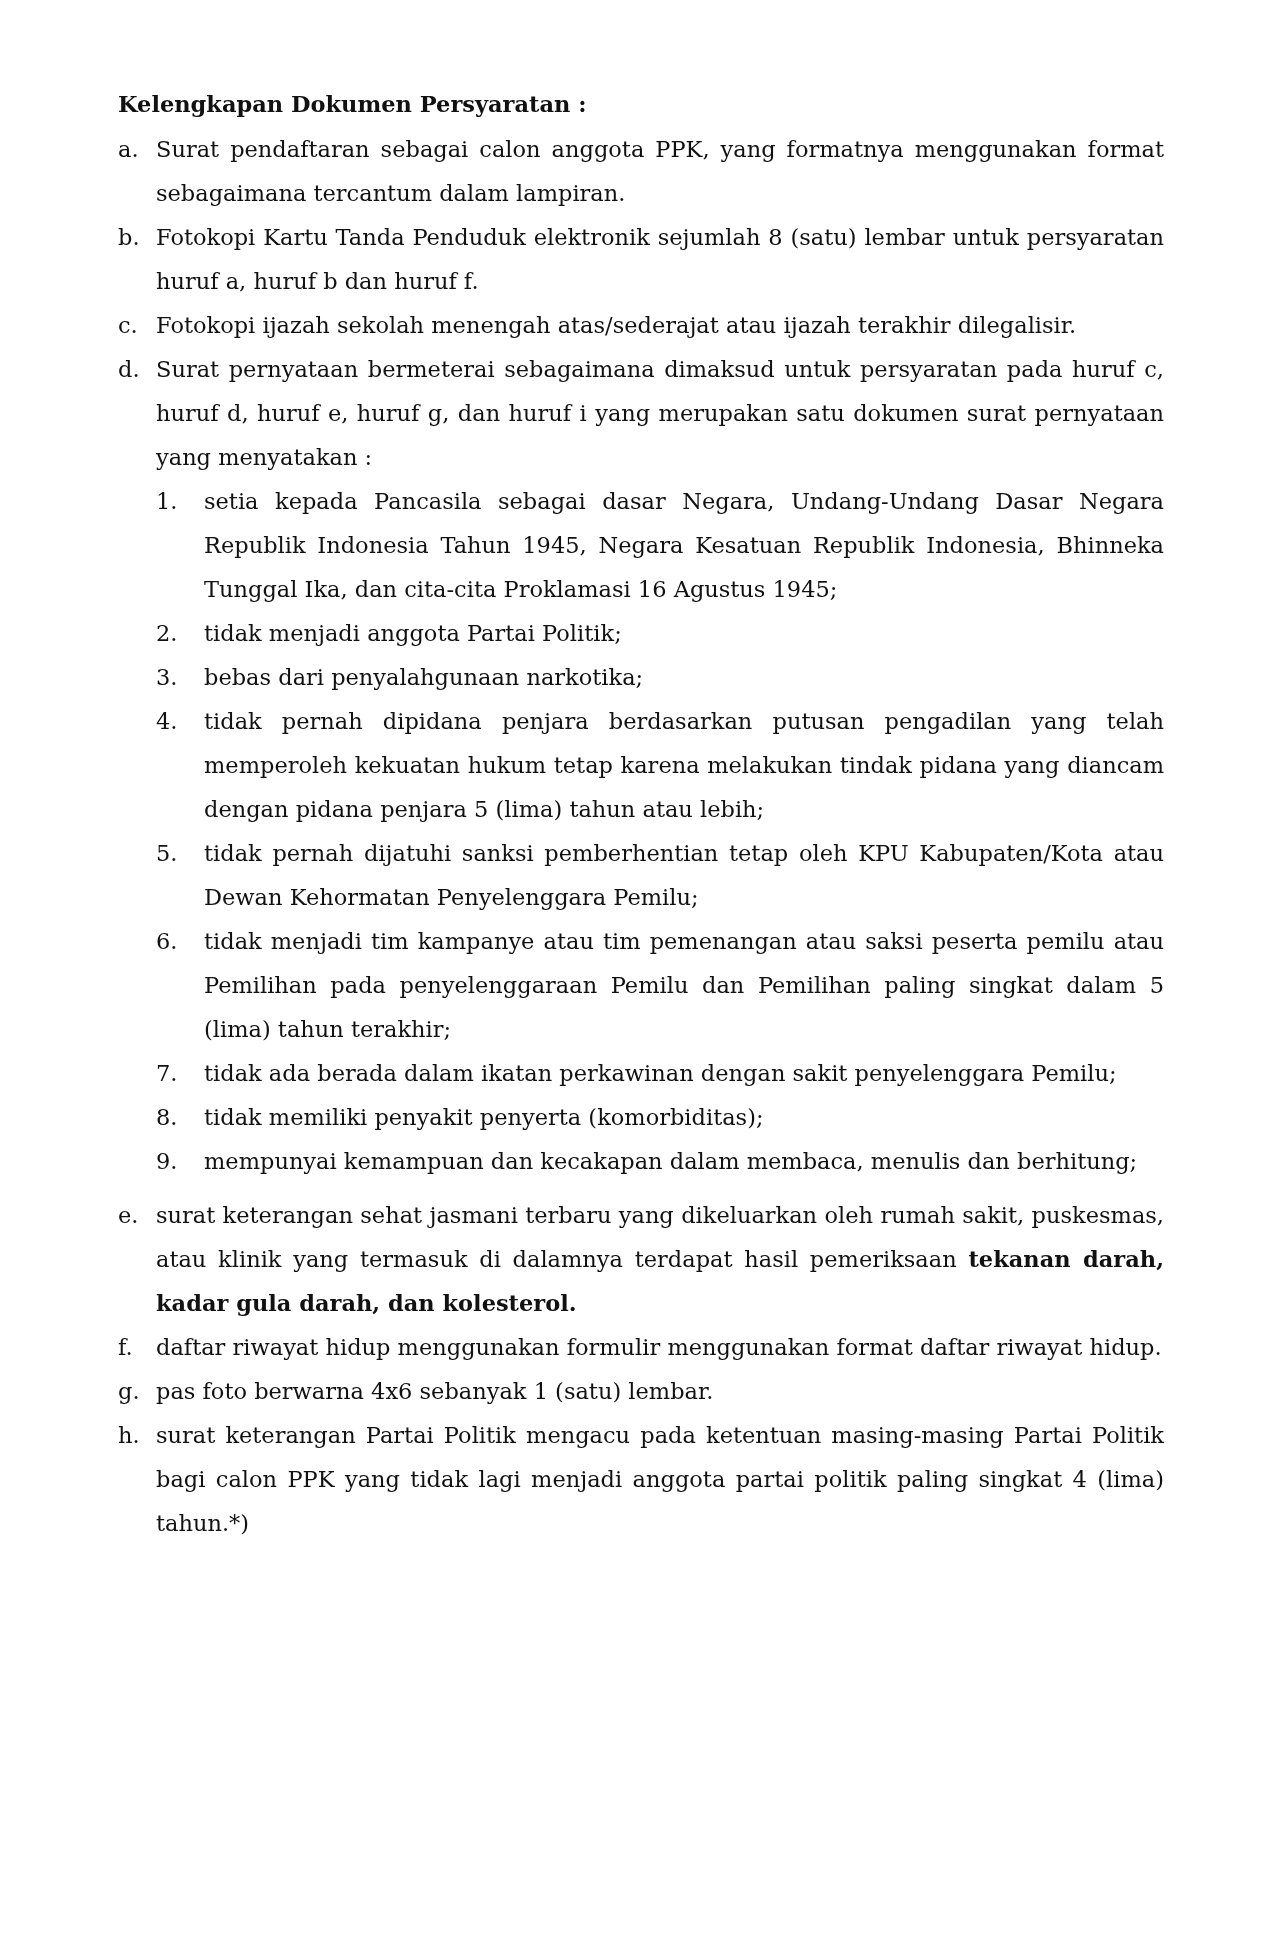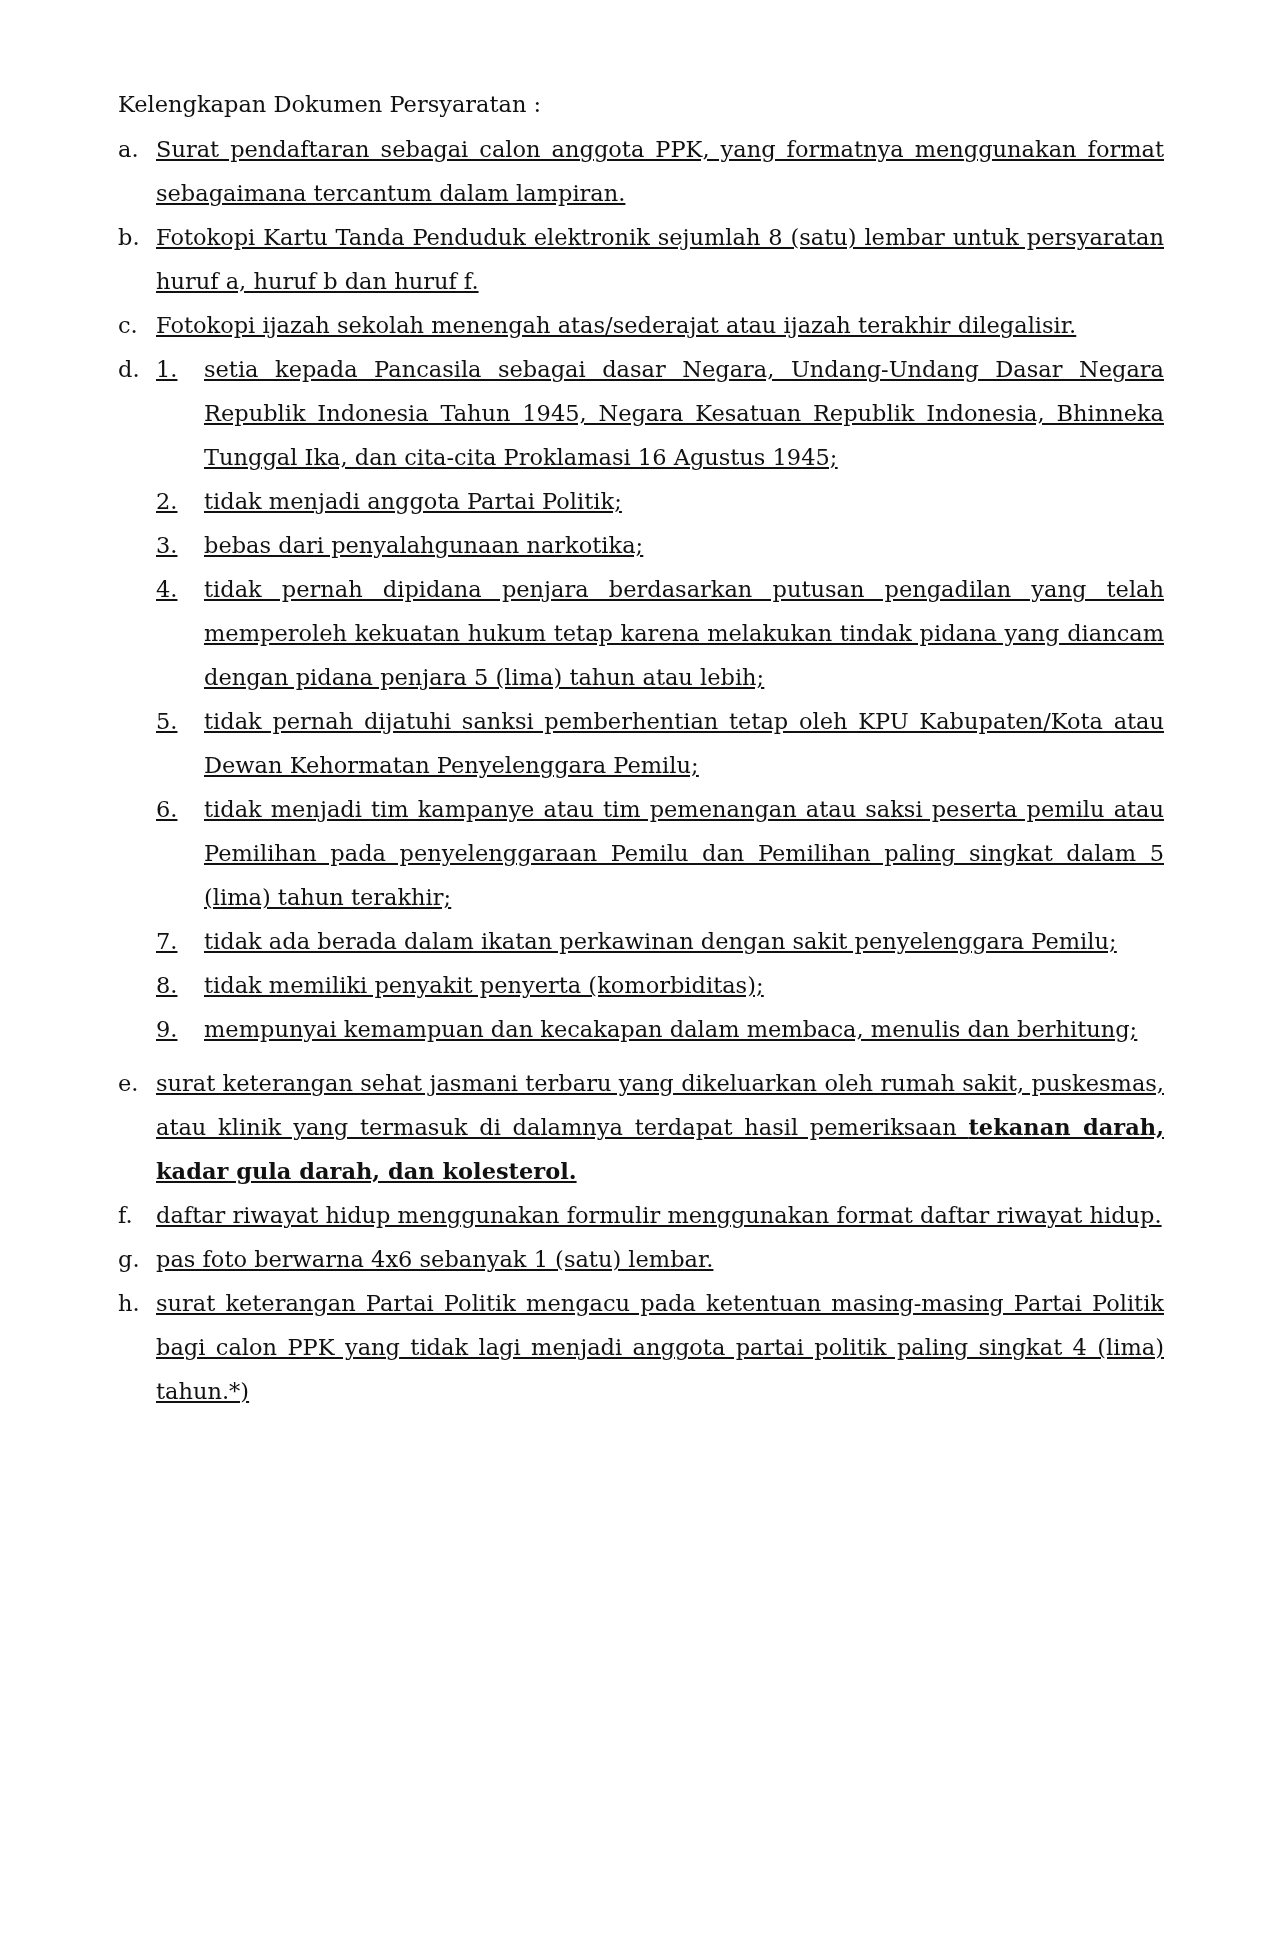--- a/index.html
+++ b/index.html
@@ -2,24 +2,24 @@
 <html><head>
 <meta charset="utf-8">
 <style>
   html, body { margin: 0; padding: 0; background: #ffffff; }
   body { width: 1276px; height: 1949px; position: relative; overflow: hidden; }
   .page {
     position: absolute; left: 118px; top: 82px; width: 1046px;
     font-family: "DejaVu Serif", "Liberation Serif", serif;
     font-size: 22.5px; line-height: 44px; color: #111;
   }
-  .heading { font-weight: normal; margin: 0 0 1px 0; }
+  .heading { font-weight: bold; margin: 0 0 1px 0; }
   .item { display: flex; margin: 0; }
   .marker { width: 38px; flex: 0 0 38px; }
-  .body { flex: 1; text-align: justify; text-decoration: underline; }
+  .body { flex: 1; text-align: justify; }
   .sub { display: flex; }
   .submarker { width: 48px; flex: 0 0 48px; }
   .bold { font-weight: bold; }
   .gap { height: 10px; }
 </style>
 </head>
 <body>
 
 <div class="page">
   <div class="heading">Kelengkapan Dokumen Persyaratan :</div>
@@ -32,20 +32,21 @@
     <div class="marker">b.</div>
     <div class="body">Fotokopi Kartu Tanda Penduduk elektronik sejumlah 8 (satu) lembar untuk persyaratan huruf a, huruf b dan huruf f.</div>
   </div>
   <div class="item">
     <div class="marker">c.</div>
     <div class="body">Fotokopi ijazah sekolah menengah atas/sederajat atau ijazah terakhir dilegalisir.</div>
   </div>
   <div class="item">
     <div class="marker">d.</div>
     <div class="body">
+      <div>Surat pernyataan bermeterai sebagaimana dimaksud untuk persyaratan pada huruf c, huruf d, huruf e, huruf g, dan huruf i yang merupakan satu dokumen surat pernyataan yang menyatakan :</div>
       <div class="sub">
           <div class="submarker">1.</div>
           <div class="body">setia kepada Pancasila sebagai dasar Negara, Undang-Undang Dasar Negara Republik Indonesia Tahun 1945, Negara Kesatuan Republik Indonesia, Bhinneka Tunggal Ika, dan cita-cita Proklamasi 16 Agustus 1945;</div>
         </div>
       <div class="sub">
           <div class="submarker">2.</div>
           <div class="body">tidak menjadi anggota Partai Politik;</div>
         </div>
       <div class="sub">
           <div class="submarker">3.</div>

